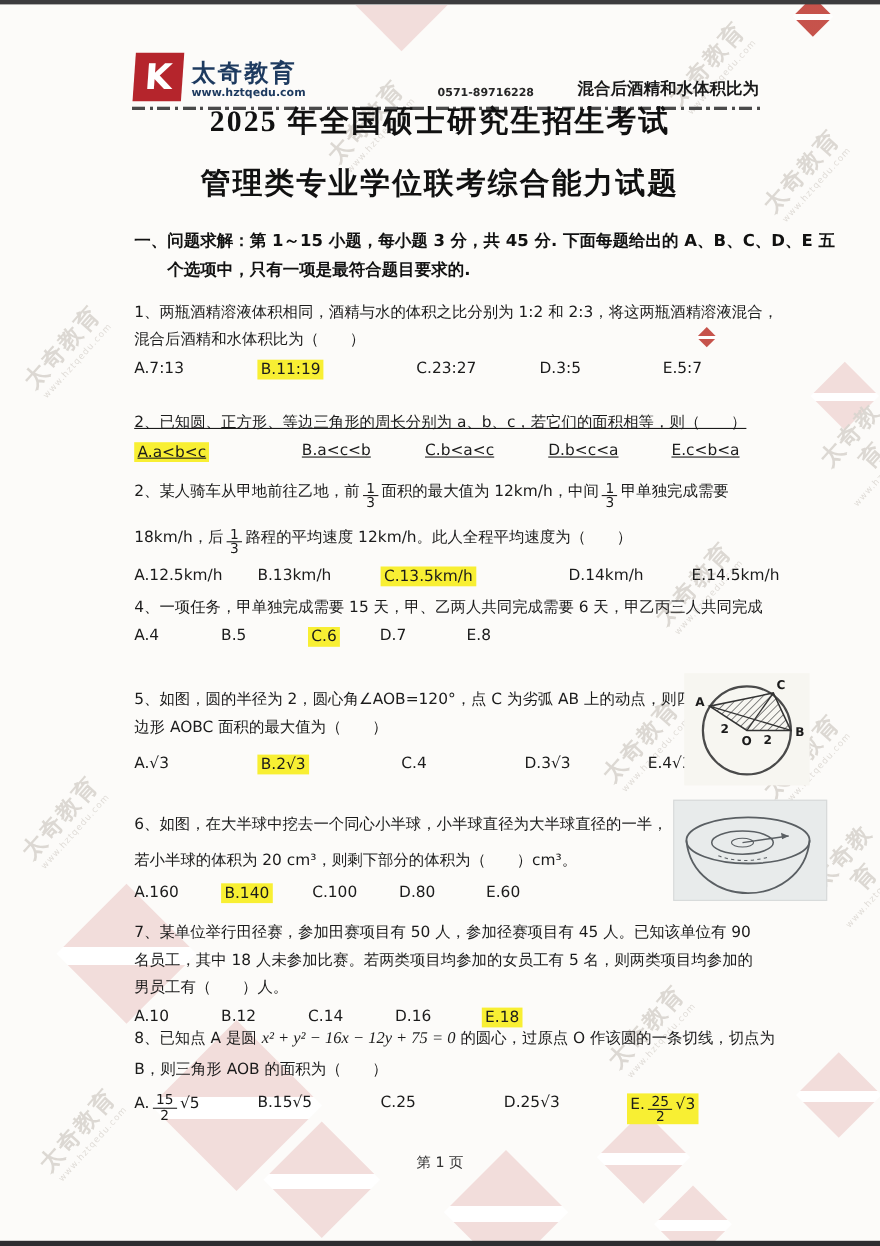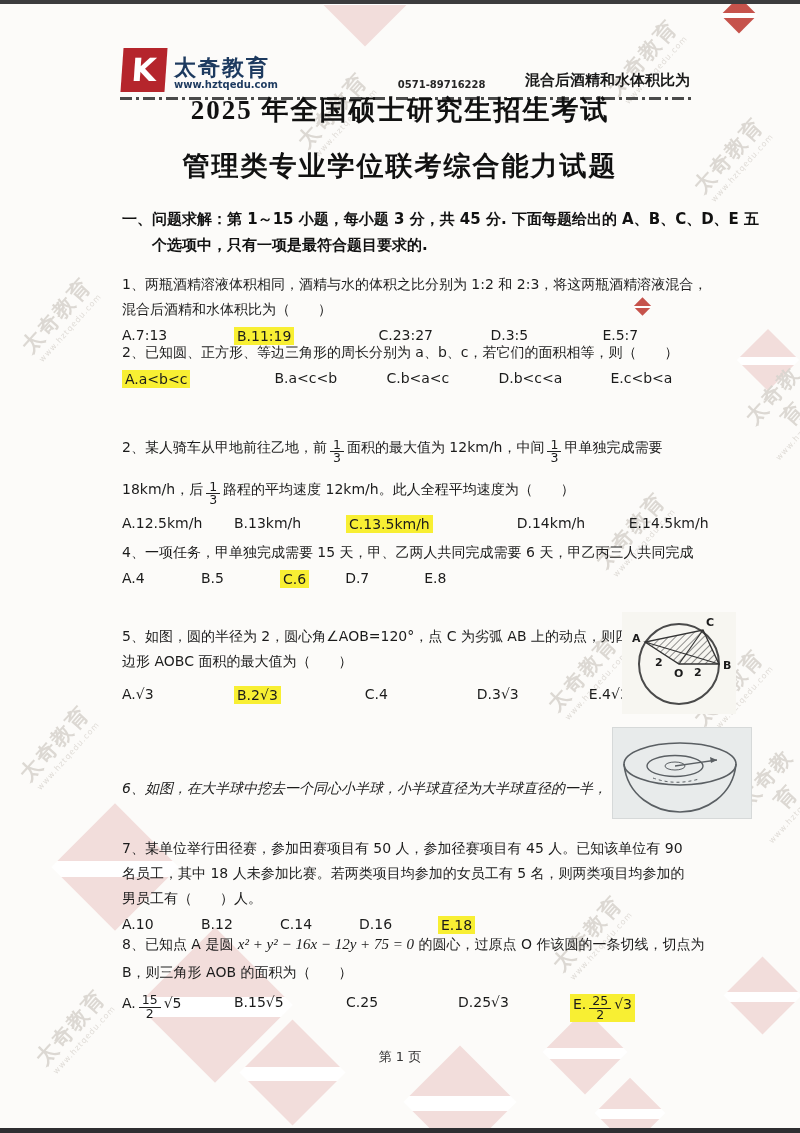--- a/index.html
+++ b/index.html
@@ -167,21 +167,21 @@
       <p class="qline">混合后酒精和水体积比为（　　）</p>
       <div class="opts opts-wide">
         <span class="opt" data-hl="false">A.7:13</span>
         <span class="opt" data-hl="true">B.11:19</span>
         <span class="opt" data-hl="false">C.23:27</span>
         <span class="opt" data-hl="false">D.3:5</span>
         <span class="opt" data-hl="false">E.5:7</span>
       </div>
     </div>
 
-    <div class="q" style="top:340px;">
+    <div class="q" style="top:372px;text-decoration:underline;">
       <p class="qline">2、已知圆、正方形、等边三角形的周长分别为 a、b、c，若它们的面积相等，则（　　）</p>
       <div class="opts opts-wide">
         <span class="opt" data-hl="true">A.a&lt;b&lt;c</span>
         <span class="opt" data-hl="false">B.a&lt;c&lt;b</span>
         <span class="opt" data-hl="false">C.b&lt;a&lt;c</span>
         <span class="opt" data-hl="false">D.b&lt;c&lt;a</span>
         <span class="opt" data-hl="false">E.c&lt;b&lt;a</span>
       </div>
     </div>
 
@@ -233,22 +233,30 @@
         <line x1="57" y1="52" x2="81" y2="18" stroke="#333" stroke-width="1.2"></line>
         <text x="10" y="30" class="fig-label">A</text>
         <text x="84" y="14" class="fig-label">C</text>
         <text x="101" y="57" class="fig-label">B</text>
         <text x="52" y="65" class="fig-label">O</text>
         <text x="33" y="54" class="fig-label">2</text>
         <text x="72" y="64" class="fig-label">2</text>
       </svg>
     </div>
 
-    <div class="q" style="top:772px; width:490px;font-style:italic;">
+    <div class="q" style="top:734px; width:490px;">
       <p class="qline" style="line-height:32px;">6、如图，在大半球中挖去一个同心小半球，小半球直径为大半球直径的一半，</p>
+      <p class="qline" style="line-height:32px;">若小半球的体积为 20 cm³，则剩下部分的体积为（　　）cm³。</p>
+      <div class="opts opts-narrow">
+        <span class="opt" data-hl="false">A.160</span>
+        <span class="opt" data-hl="true">B.140</span>
+        <span class="opt" data-hl="false">C.100</span>
+        <span class="opt" data-hl="false">D.80</span>
+        <span class="opt" data-hl="false">E.60</span>
+      </div>
     </div>
 
     <div class="fig6">
       <svg width="138" height="90" viewBox="0 0 138 90">
         <ellipse cx="67" cy="36" rx="56" ry="21" fill="none" stroke="#5a5f63" stroke-width="1.6"></ellipse>
         <path d="M11,36 C14,68 42,84 67,84 C92,84 120,68 123,36" fill="none" stroke="#5a5f63" stroke-width="1.6"></path>
         <ellipse cx="62" cy="38" rx="28" ry="10.5" fill="none" stroke="#5a5f63" stroke-width="1.4"></ellipse>
         <ellipse cx="62" cy="38" rx="10" ry="4" fill="none" stroke="#5a5f63" stroke-width="1"></ellipse>
         <line x1="62" y1="38" x2="104" y2="32" stroke="#5a5f63" stroke-width="1.3"></line>
         <polygon points="104,32 97,29 98,35" fill="#5a5f63"></polygon>

